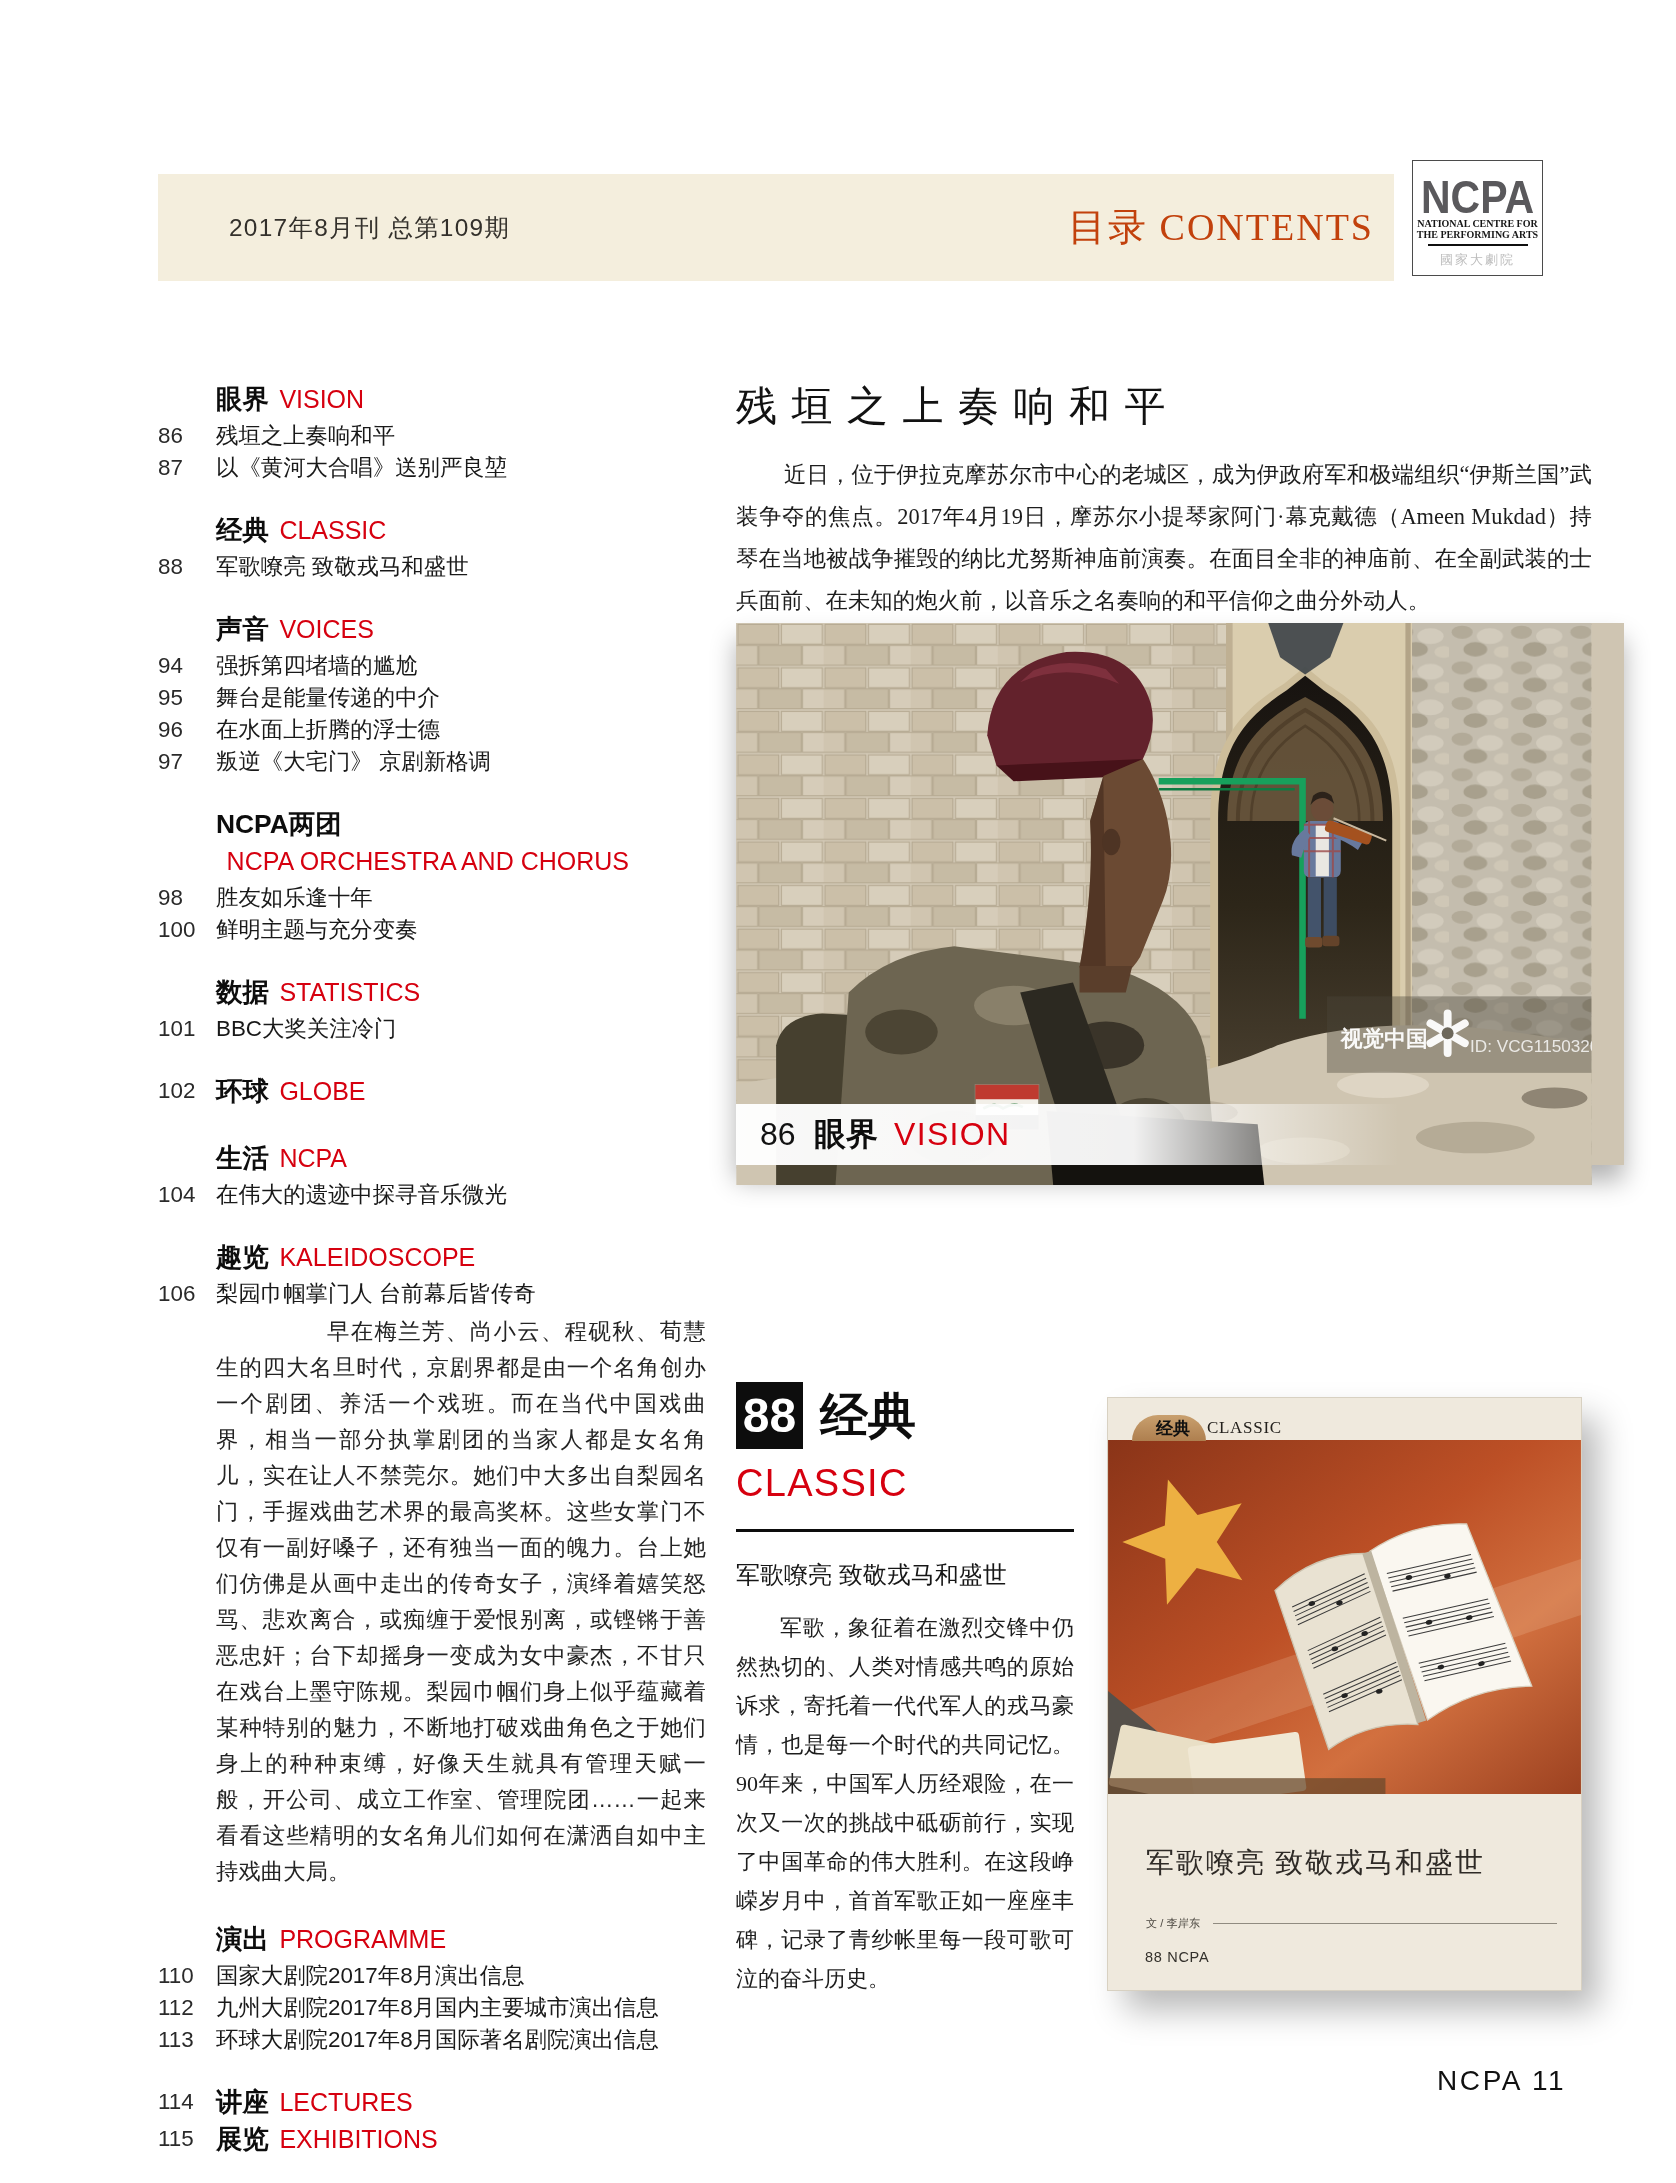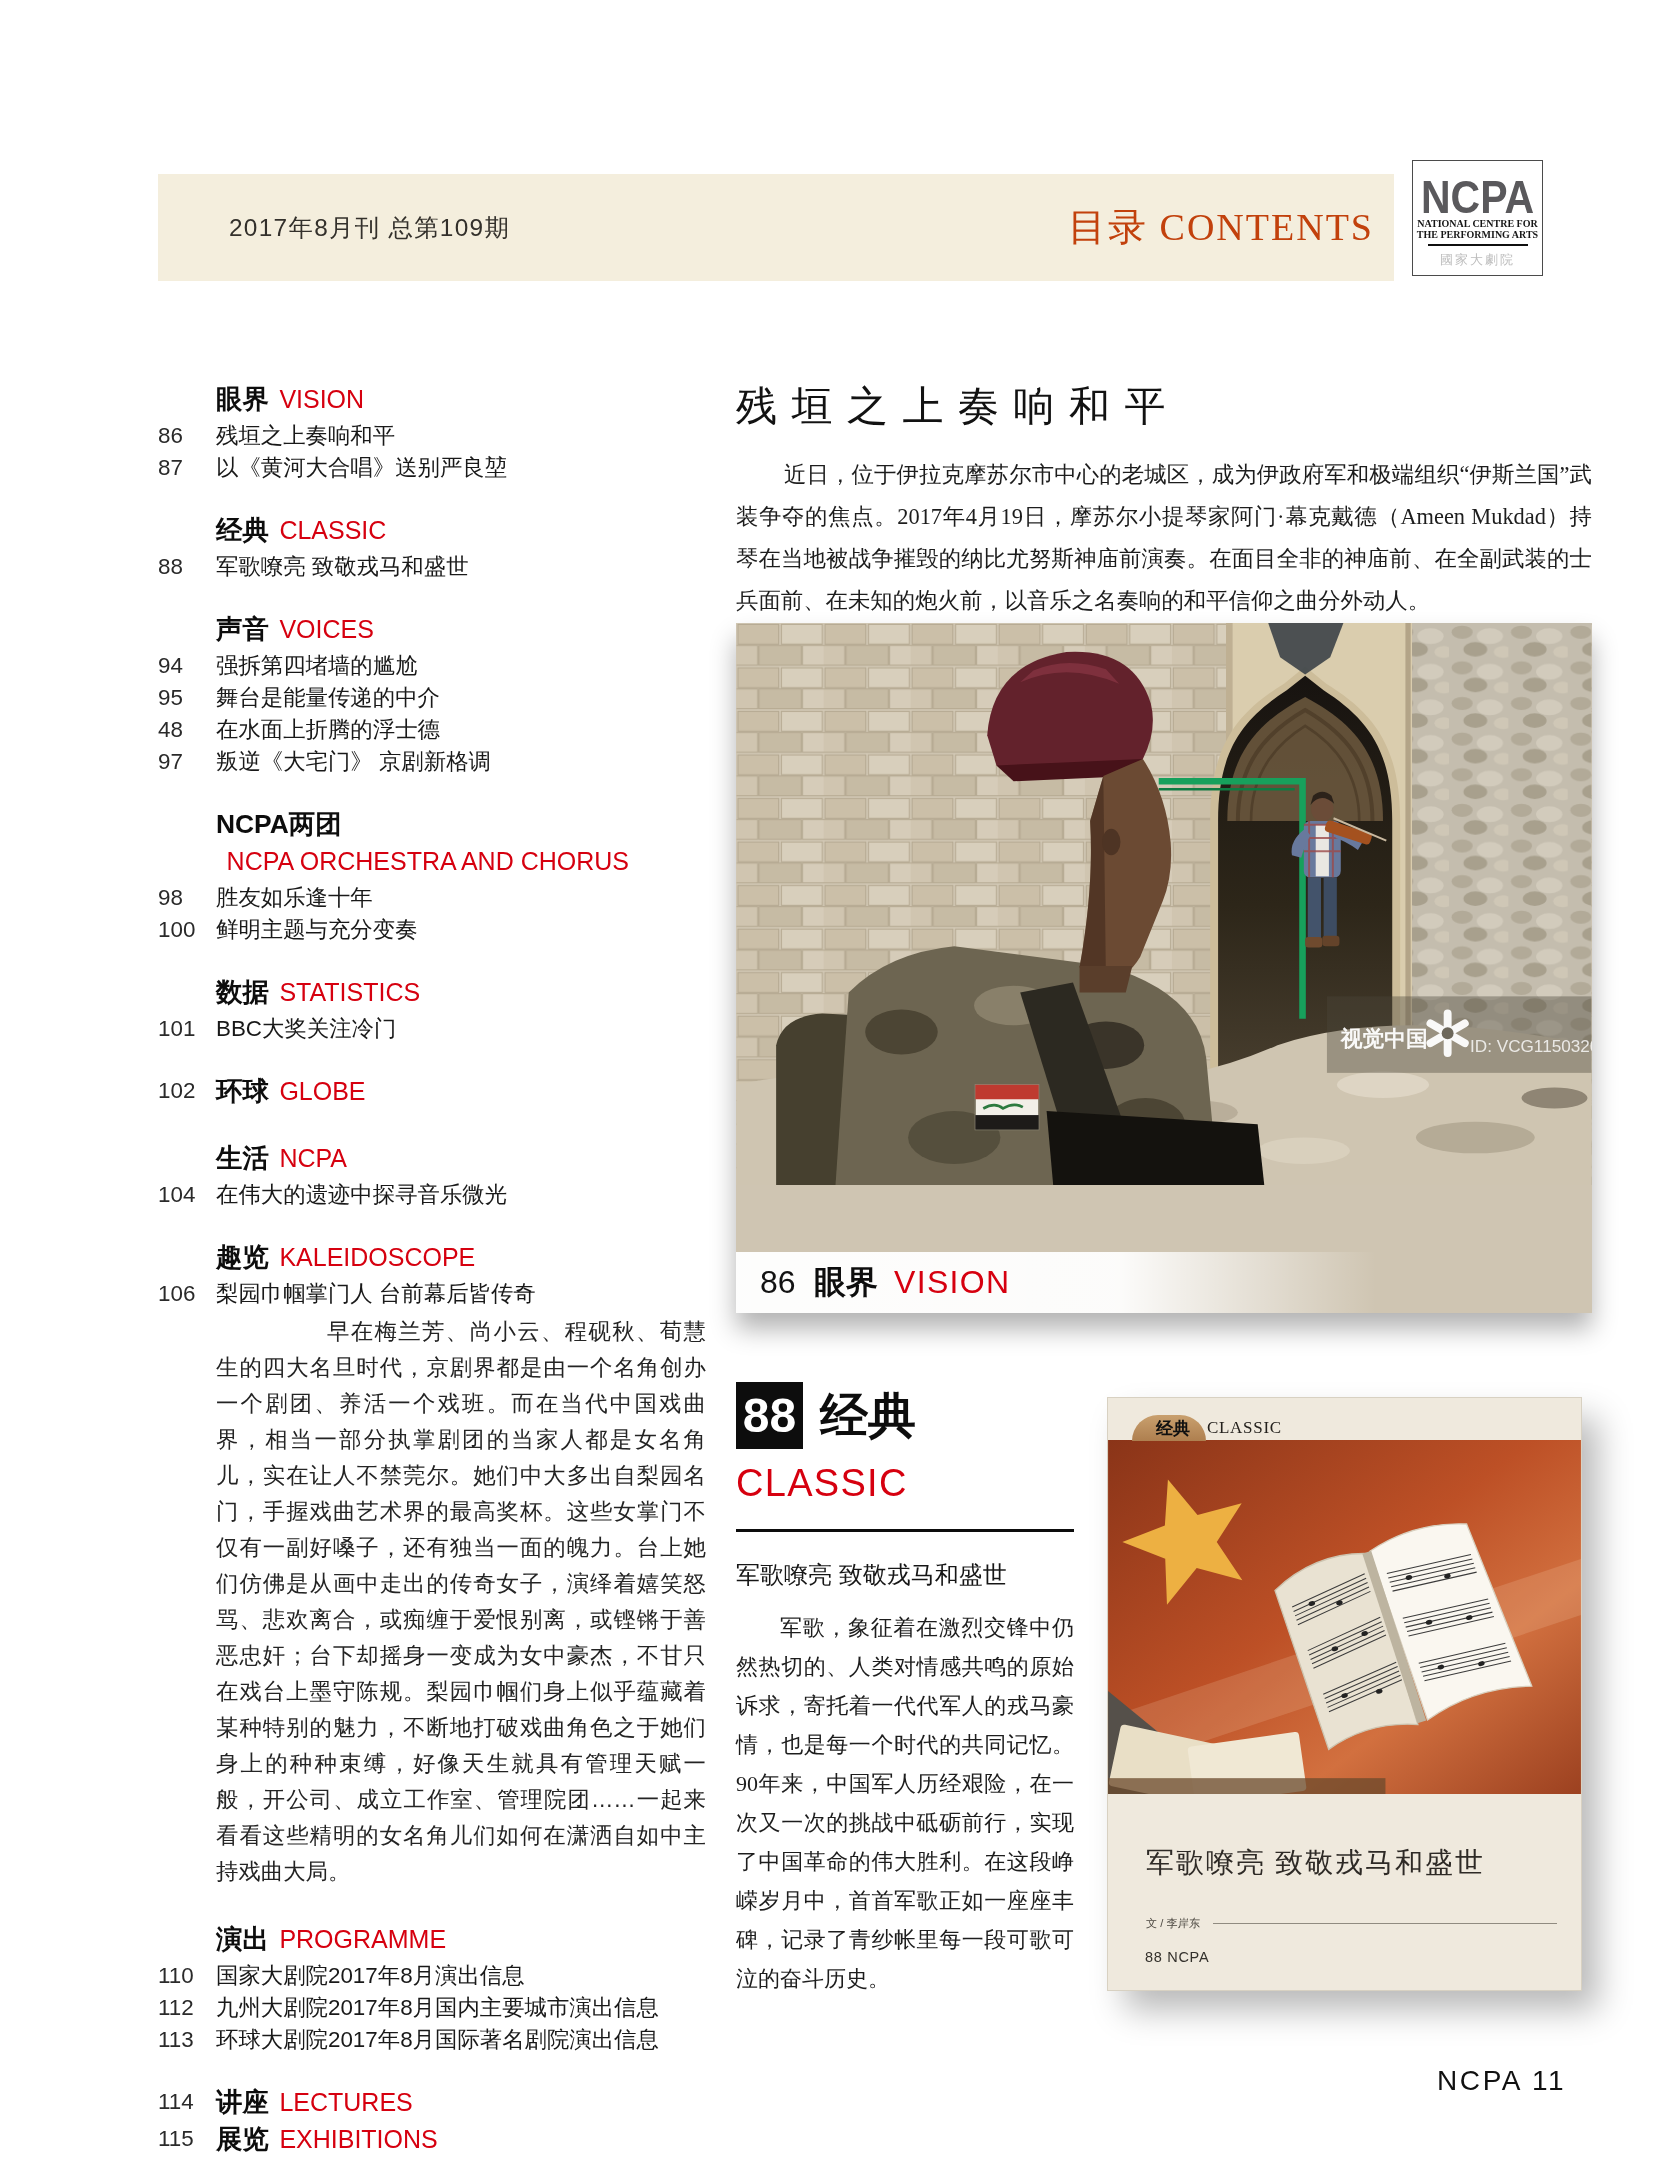--- a/index.html
+++ b/index.html
@@ -39,22 +39,22 @@
     text-align:justify;text-indent:111px;color:#242424;
   }
 
   
   .feature-title{position:absolute;left:736px;top:379px;font-family:"Liberation Serif","DejaVu Serif",serif;
     font-size:41px;letter-spacing:14.5px;color:#121212;}
   .feature-body{position:absolute;left:736px;top:454px;width:856px;
     font-family:"Liberation Serif","DejaVu Serif",serif;font-size:22.4px;line-height:42px;
     text-align:justify;text-indent:48px;color:#1d1d1d;}
 
-  .photo{position:absolute;left:736px;top:623px;width:856px;height:690px;
-    box-shadow:0 16px 24px rgba(0,0,0,.30);background:#cfc5b2;}
+  .photo{position:absolute;left:736px;top:623px;width:856px;height:542px;
+    box-shadow:0 16px 24px rgba(0,0,0,.30);background:#cfc5b2;padding-left:32px;}
   .photo svg{position:absolute;left:0;top:0;display:block;}
   .photo-caption{
     position:absolute;left:0;bottom:0;height:61px;width:72%;
     background:linear-gradient(90deg,rgba(255,255,255,.97) 0%,rgba(255,255,255,.94) 60%,rgba(255,255,255,0) 100%);
     display:flex;align-items:center;padding-left:24px;
   }
   .cap-num{font-size:32px;color:#121212;}
   .cap-cn{font-size:32px;font-weight:700;color:#0d0d0d;margin-left:18.5px;}
   .cap-en{font-size:32px;color:#d6000f;margin-left:16px;letter-spacing:1.3px;}
 
@@ -139,21 +139,21 @@
       </div>
       <div class="toc-row">
         <span class="toc-num">94</span>
         <span class="toc-title">强拆第四堵墙的尴尬</span>
       </div>
       <div class="toc-row">
         <span class="toc-num">95</span>
         <span class="toc-title">舞台是能量传递的中介</span>
       </div>
       <div class="toc-row">
-        <span class="toc-num">48</span>
+        <span class="toc-num">96</span>
         <span class="toc-title">在水面上折腾的浮士德</span>
       </div>
       <div class="toc-row">
         <span class="toc-num">97</span>
         <span class="toc-title">叛逆《大宅门》 京剧新格调</span>
       </div>
     </div>
     <div class="toc-section">
       <div class="toc-row toc-header">
         <span class="toc-num"></span>

